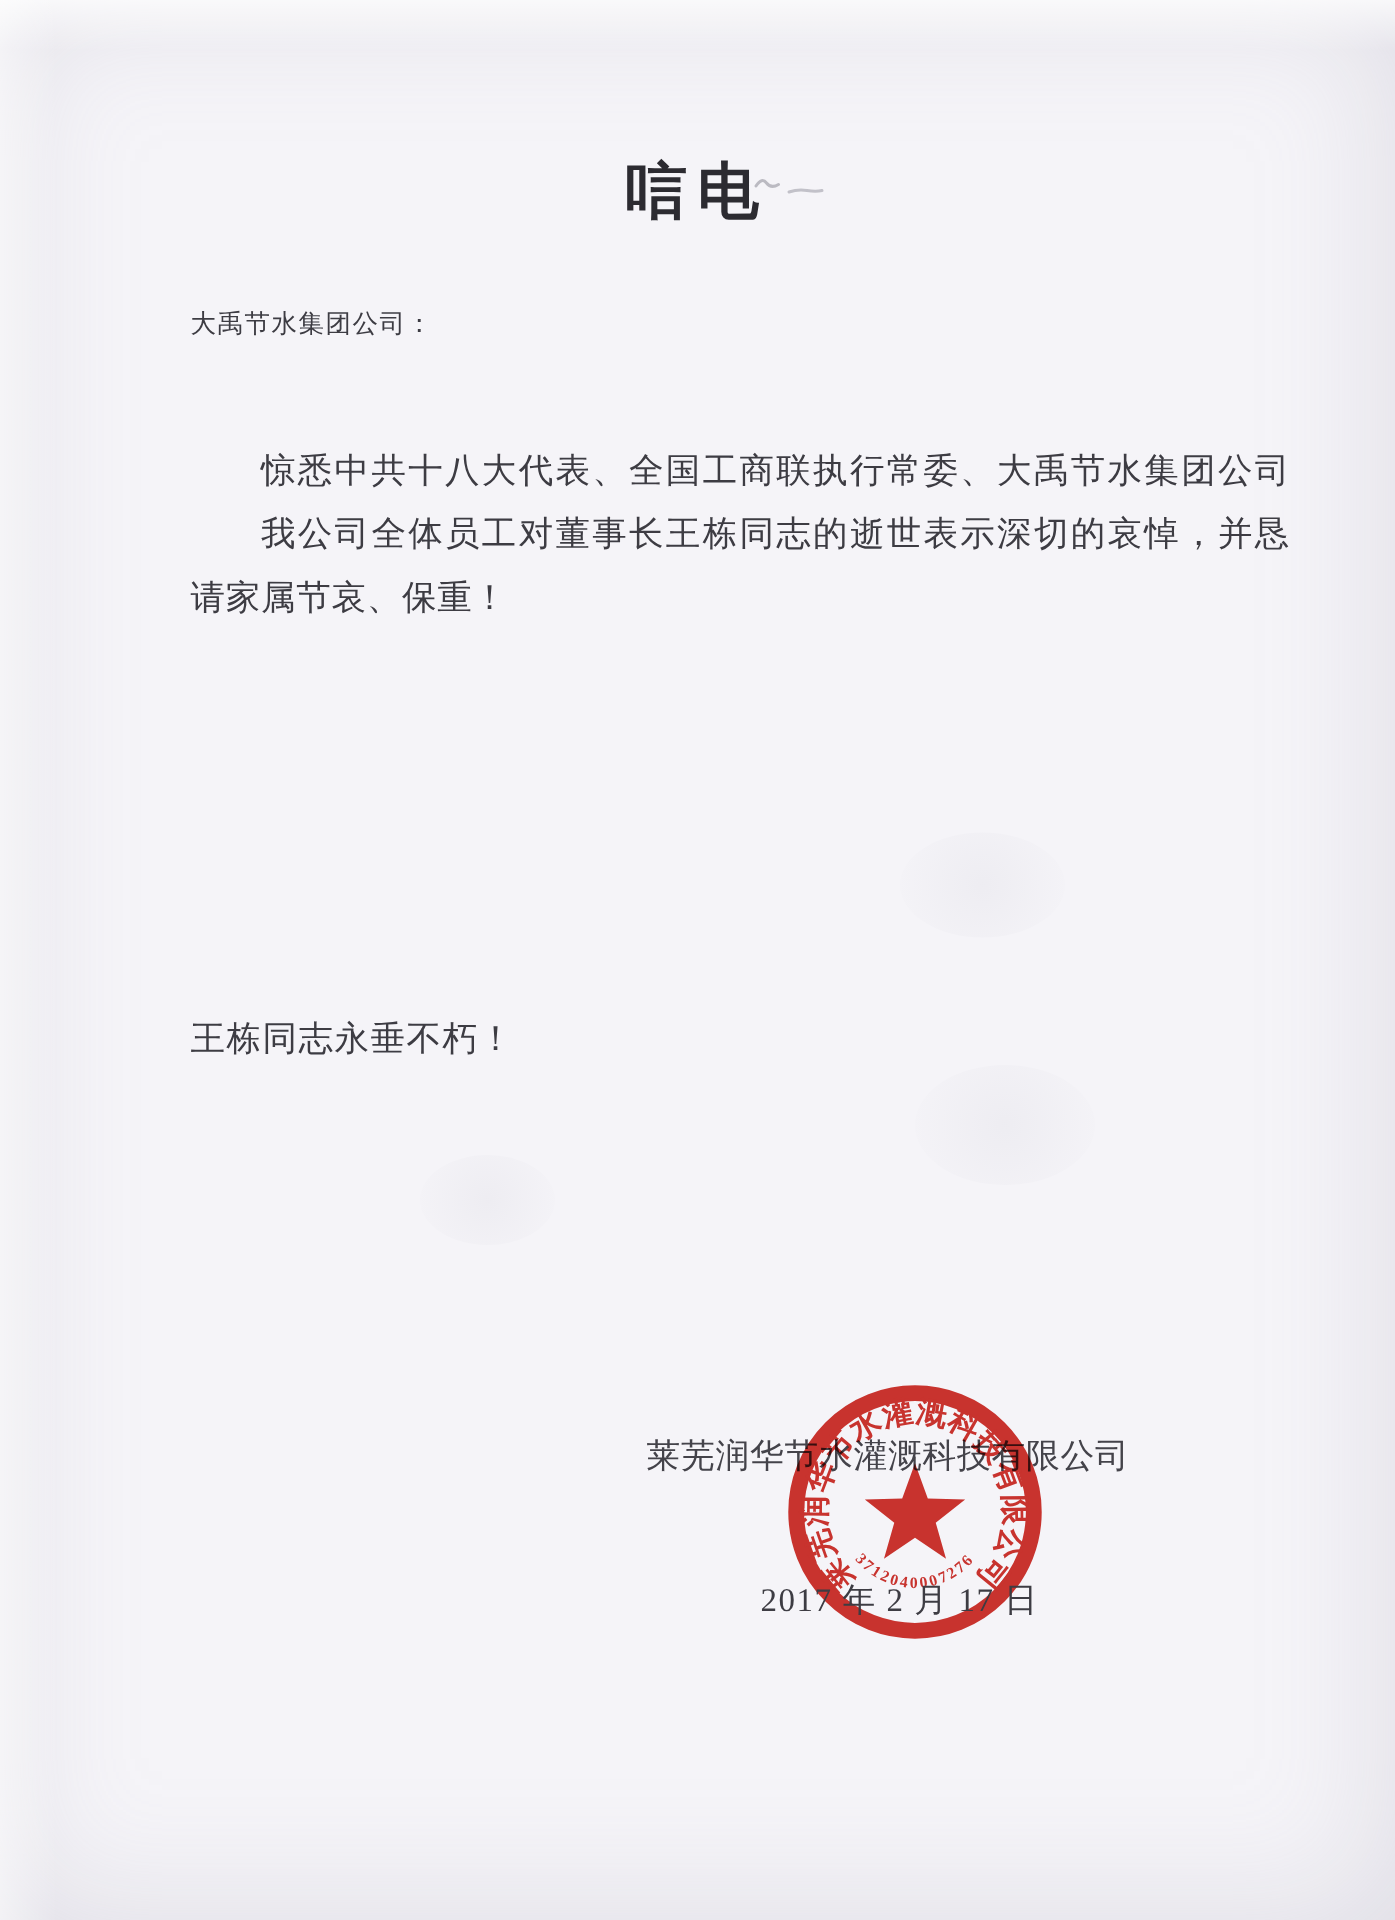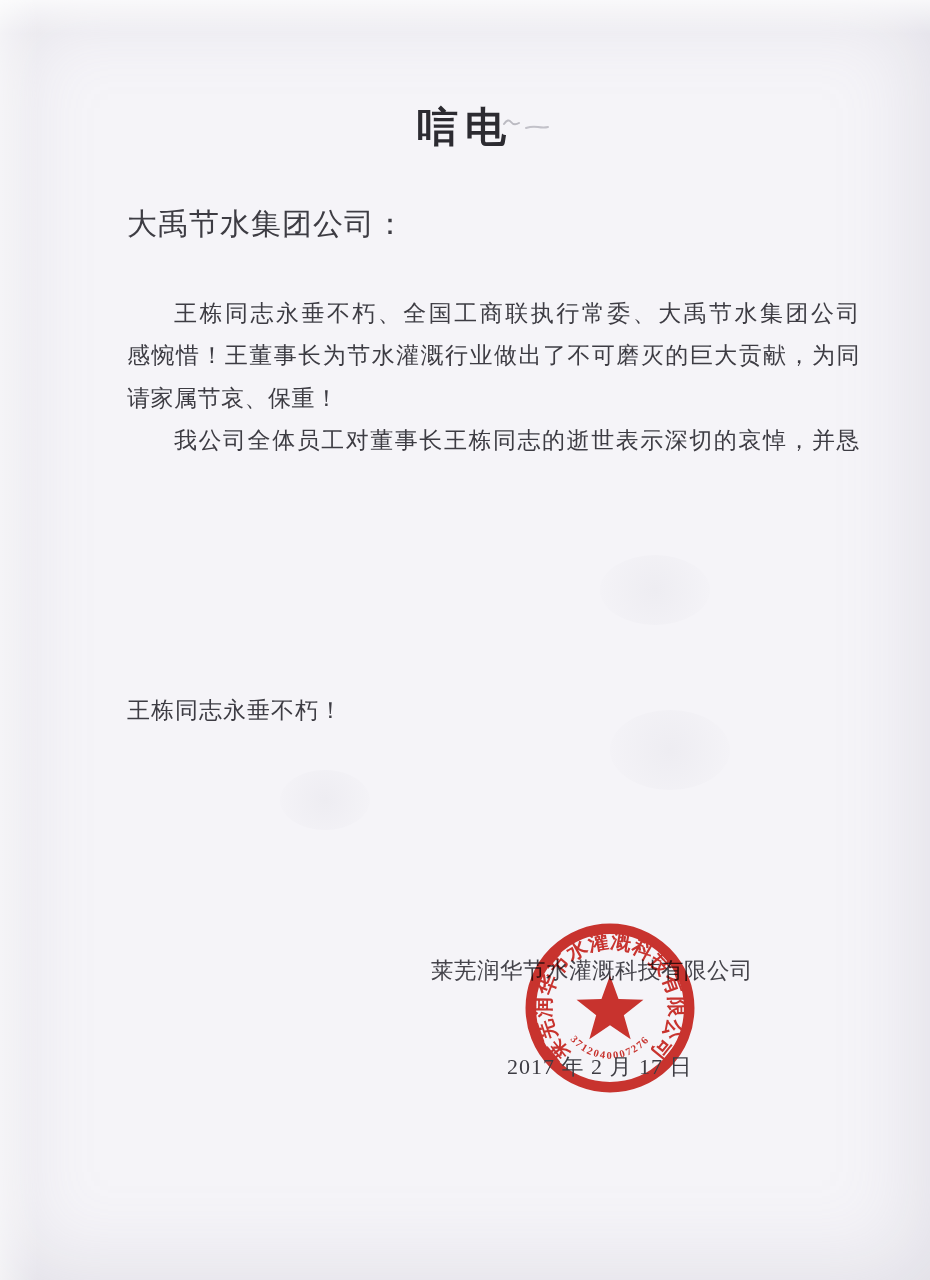--- a/index.html
+++ b/index.html
@@ -36,38 +36,38 @@
   .title {
     position: absolute; left: 0; top: 100px; width: 930px;
     text-align: center;
     font-size: 41px; font-weight: 700; letter-spacing: 7px;
     color: #2c2b31;
   }
   .pen-mark { position: absolute; left: 502px; top: 114px; opacity: 0.55; }
 
   .salutation {
     position: absolute; left: 127px; top: 204px;
-    font-size: 30px; color: #3d3c43; letter-spacing: 1px;
+    font-size: 17px; color: #3d3c43; letter-spacing: 1px;
   }
   .body-block {
     position: absolute; left: 127px; top: 293px; width: 733px;
     font-size: 23px; color: #3d3c43;
   }
   .line {
     height: 42.4px; line-height: 42.4px;
     text-align: justify; text-align-last: justify;
     letter-spacing: 0.5px;
     white-space: nowrap;
   }
   .line.indent { text-indent: 47px; }
   .line.end { text-align-last: left; }
 
   .closing {
     position: absolute; left: 127px; top: 677px;
-    font-size: 23px; color: #3d3c43; letter-spacing: 1px; margin-top: 18px;
+    font-size: 23px; color: #3d3c43; letter-spacing: 1px;
   }
   .signature {
     position: absolute; left: 431px; top: 955px;
     font-size: 22.5px; color: #44434a; letter-spacing: 0.5px;
     z-index: 2;
   }
   .seal {
     position: absolute; left: 522px; top: 920px;
     width: 176px; height: 176px;
     z-index: 3;
@@ -102,24 +102,23 @@
   <div class="pen-mark">
     <svg width="48" height="22" viewBox="0 0 48 22">
       <path d="M2,10 q4,-6 7,-2 t8,1" stroke="#8d8c96" stroke-width="2" fill="none" stroke-linecap="round"></path>
       <path d="M24,14 q6,-2 12,-1 t10,0" stroke="#9a99a3" stroke-width="2" fill="none" stroke-linecap="round"></path>
     </svg>
   </div>
 
   <div class="salutation">大禹节水集团公司：</div>
 
   <div class="body-block">
-    <div class="line indent">王栋同志永垂不朽、全国工商联执行常委、大禹节水集团公司</div>
-    <div class="line">感惋惜！王董事长为节水灌溉行业做出了不可磨灭的巨大贡献，为同</div>
+    <div class="line indent">惊悉中共十八大代表、全国工商联执行常委、大禹节水集团公司</div>
+    <div class="line indent">我公司全体员工对董事长王栋同志的逝世表示深切的哀悼，并恳</div>
     <div class="line end">请家属节哀、保重！</div>
-    <div class="line indent">我公司全体员工对董事长王栋同志的逝世表示深切的哀悼，并恳</div>
   </div>
 
   <div class="closing">王栋同志永垂不朽！</div>
 
   <div class="signature">莱芜润华节水灌溉科技有限公司</div>
 
   <div class="seal">
     <svg viewBox="0 0 200 200">
       <circle cx="100" cy="100" r="90" fill="none" stroke="#cc231d" stroke-width="12"></circle>
       <polygon points="100,63 109.7,89.7 138,90.6 115.7,108.1 123.5,135.4 100,119.5 76.5,135.4 84.3,108.1 62,90.6 90.3,89.7" fill="#cc231d"></polygon>

